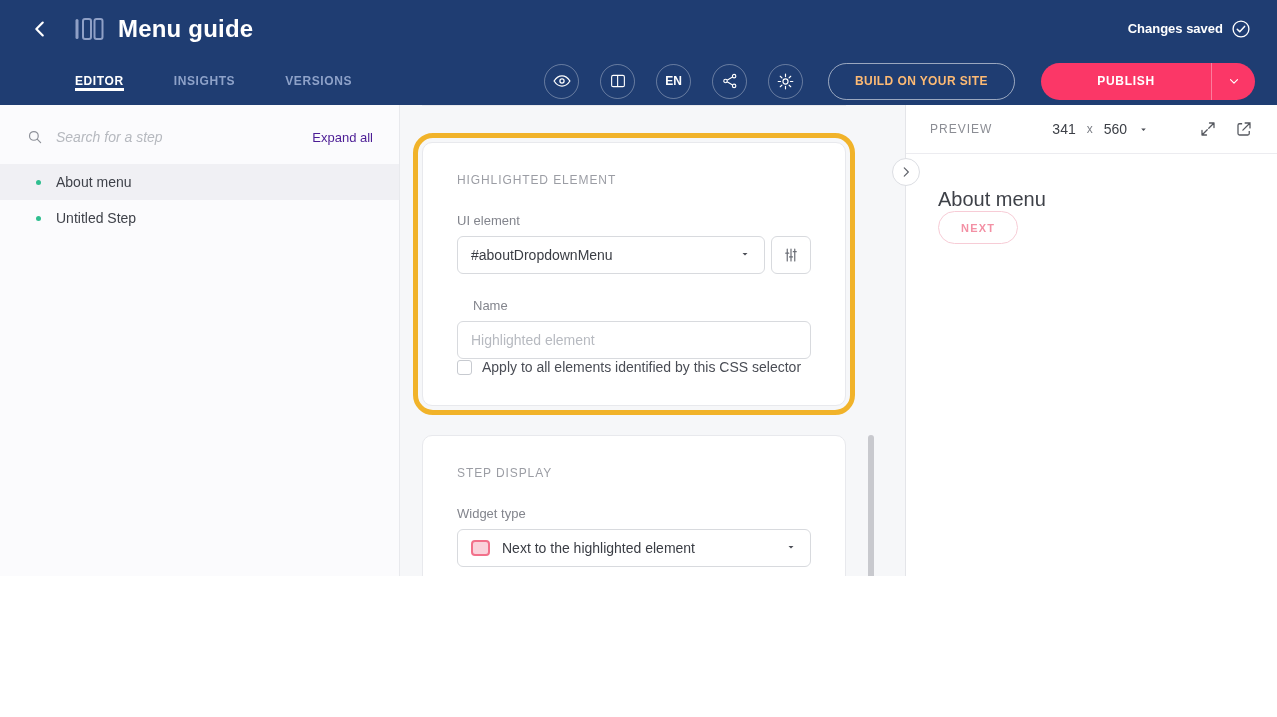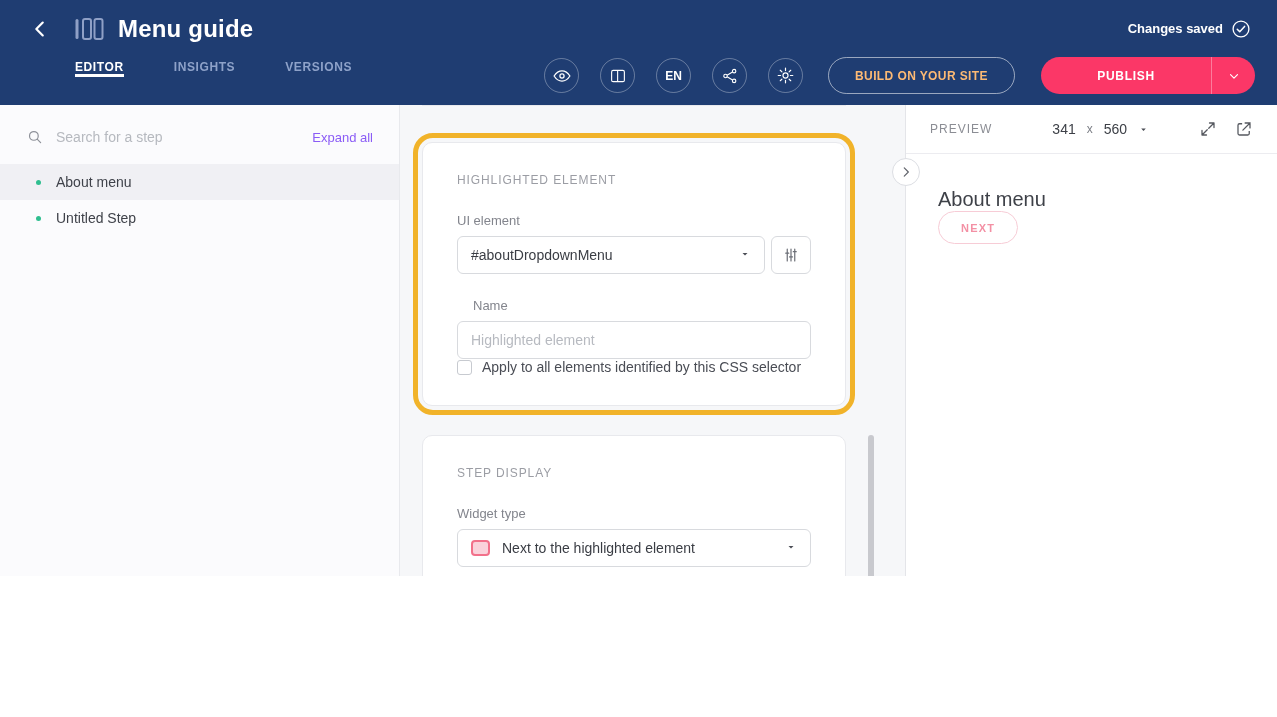--- a/index.html
+++ b/index.html
@@ -8,40 +8,40 @@
   .app { width: 1277px; height: 576px; display: flex; flex-direction: column; }
 
   
   .header { flex: 0 0 105px; background: #1f3d72; color: #fff; }
   .header-top { height: 57px; display: flex; align-items: center; padding: 0 26px; }
   .back-btn { width: 28px; height: 28px; display: flex; align-items: center; justify-content: center; cursor: pointer; margin-right: 20px; }
   .logo { display: flex; margin-right: 14px; }
   .app-title { font-size: 24px; font-weight: 600; letter-spacing: .2px; }
   .changes { margin-left: auto; display: flex; align-items: center; gap: 8px; font-size: 13px; font-weight: 700; }
 
-  .header-bottom { height: 48px; display: flex; align-items: flex-start; padding: 0 22px 0 75px; }
+  .header-bottom { height: 48px; display: flex; align-items: center; padding: 0 22px 0 75px; }
   .tabs { display: flex; gap: 50px; }
   .tab { display: flex; align-items: center; font-size: 12px; font-weight: 700; letter-spacing: .6px; color: #8ea2c9; cursor: pointer; border-bottom: 3px solid transparent; border-top: 3px solid transparent; }
   .tab.active { color: #fff; border-bottom-color: #fff; }
   .header-actions { margin-left: auto; display: flex; align-items: center; gap: 21px; }
   .icon-circle { width: 35px; height: 35px; border: 1px solid rgba(255,255,255,.32); border-radius: 50%; display: flex; align-items: center; justify-content: center; cursor: pointer; font-size: 12px; font-weight: 700; flex: 0 0 auto; }
   .build-btn { height: 37px; border: 1px solid rgba(255,255,255,.55); border-radius: 19px; padding: 0 26px; display: flex; align-items: center; font-size: 12px; font-weight: 700; letter-spacing: .4px; cursor: pointer; background: transparent; color: #fdba74; margin-left: 4px; white-space: nowrap; }
   .publish-btn { height: 37px; min-width: 214px; background: #fb3767; border-radius: 19px; display: flex; align-items: stretch; overflow: hidden; cursor: pointer; margin-left: 5px; }
   .publish-label { flex: 1; display: flex; align-items: center; justify-content: center; font-size: 12px; font-weight: 700; letter-spacing: .7px; }
   .publish-caret { width: 44px; border-left: 1px solid rgba(255,255,255,.35); display: flex; align-items: center; justify-content: center; }
 
   
   .body { flex: 1; display: flex; min-height: 0; }
 
   
   .sidebar { width: 400px; flex: 0 0 400px; background: #fbfbfd; border-right: 1px solid #e8e9ed; }
   .search-row { display: flex; align-items: center; gap: 12px; padding: 23px 26px 18px; }
-  .search-input { border: none; outline: none; background: transparent; font-size: 14px; color: #000000; flex: 1; min-width: 0; font-family: inherit; }
+  .search-input { border: none; outline: none; background: transparent; font-size: 14px; color: #000000; flex: 1; min-width: 0; font-family: inherit; font-style: italic; }
   .search-input::placeholder { color: #b6b9bf; }
-  .expand-all { font-size: 13px; color: #8b5cf6; cursor: pointer; white-space: nowrap; }
+  .expand-all { font-size: 13px; color: #4c1d95; cursor: pointer; white-space: nowrap; }
   .step-item { height: 36px; display: flex; align-items: center; padding-left: 36px; gap: 15px; font-size: 14px; color: #3f424a; cursor: pointer; }
   .step-item.active { background: #f0f0f4; }
   .bullet { width: 5px; height: 5px; border-radius: 50%; background: #2fbe8f; flex: 0 0 auto; }
 
   
   .main { flex: 1; background: #f6f7f9; position: relative; display: flex; flex-direction: column; align-items: center; overflow: hidden; padding-right: 37px; }
   .partial-card { width: 424px; height: 37px; background: #fff; border: 1px solid #e8e9ed; border-top: none; border-radius: 0 0 10px 10px; }
   .ring { margin-top: 27px; border: 5px solid #f1b32a; border-radius: 20px; padding: 4px; }
   .card { width: 424px; background: #fff; border: 1px solid #e8e9ed; border-radius: 10px; padding: 30px 34px; }
   .card2 { margin-top: 20px; }

